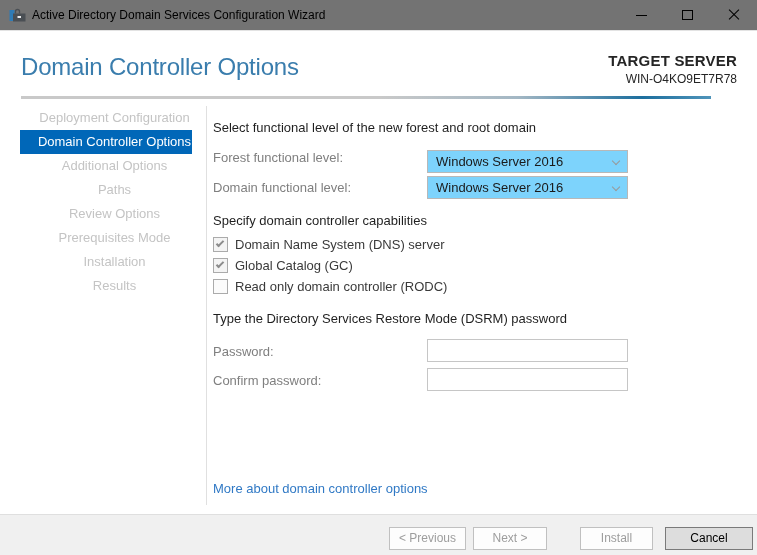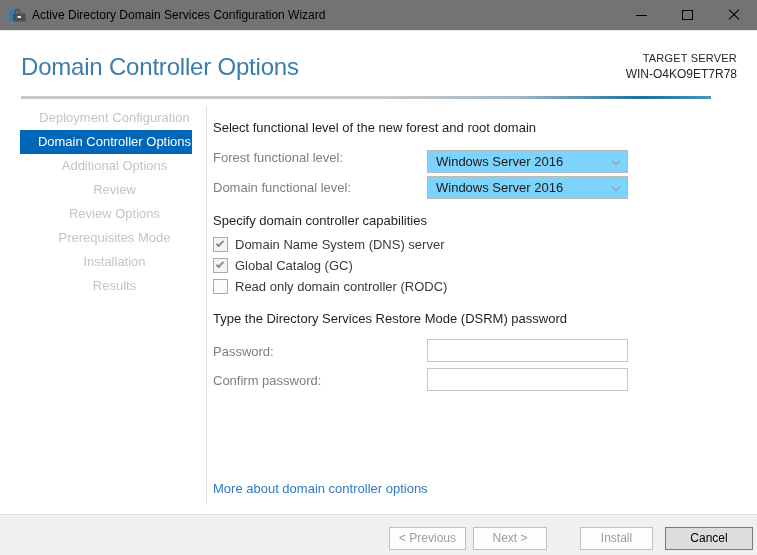--- a/index.html
+++ b/index.html
@@ -16,21 +16,21 @@
   .glyph-min { position:absolute; left:17px; top:15px; width:11px; height:1px; background:#000; }
   .glyph-max { position:absolute; left:17px; top:10px; width:11px; height:10px; border:1px solid #000; }
   .glyph-close { position:absolute; left:17px; top:9px; width:12px; height:12px; }
   .glyph-close i { position:absolute; left:-1px; top:5px; width:14px; height:1px; background:#000; }
   .glyph-close i:first-child { transform:rotate(45deg); }
   .glyph-close i:last-child { transform:rotate(-45deg); }
 
   
   .header-title { position:absolute; left:21px; top:53px; font-size:24px; font-weight:300; color:#3a7dad; letter-spacing:-0.2px; }
   .target { position:absolute; right:20px; top:52px; text-align:right; color:#252525; }
-  .target-label { font-size:11px; font-weight:normal; letter-spacing:0.2px; }
+  .target-label { font-size:15px; font-weight:bold; letter-spacing:0.2px; }
   .target-name { font-size:12px; margin-top:3px; }
   .divider { position:absolute; left:21px; top:96px; width:690px; height:3px;
     background:linear-gradient(to right,#c9c9c9 0%,#c9c9c9 52%,#a3b7c4 72%,#1d6f9e 90%,#4f94ba 100%); }
 
   
   .nav-item { position:absolute; left:20px; width:172px; height:24px; line-height:24px; padding-left:17px;
     font-size:13px; color:#c4c4c4; white-space:nowrap; cursor:default;text-align:center; }
   .nav-item.current { background:#0067b8; color:#fff; }
   .v-separator { position:absolute; left:206px; top:106px; width:1px; height:399px; background:#e0e0e0; }
 
@@ -90,21 +90,21 @@
   <div class="header-title">Domain Controller Options</div>
   <div class="target">
     <div class="target-label">TARGET SERVER</div>
     <div class="target-name">WIN-O4KO9ET7R78</div>
   </div>
   <div class="divider"></div>
 
   <div class="nav-item" style="top:106px">Deployment Configuration</div>
   <div class="nav-item current" style="top:130px">Domain Controller Options</div>
   <div class="nav-item" style="top:154px">Additional Options</div>
-  <div class="nav-item" style="top:178px">Review</div>
+  <div class="nav-item" style="top:178px">Paths</div>
   <div class="nav-item" style="top:202px">Review Options</div>
   <div class="nav-item" style="top:226px">Prerequisites Mode</div>
   <div class="nav-item" style="top:250px">Installation</div>
   <div class="nav-item" style="top:274px">Results</div>
   <div class="v-separator"></div>
 
   <div class="section-heading" style="top:120px">Select functional level of the new forest and root domain</div>
 
   <div class="field-label" style="top:150px">Forest functional level:</div>
   <div class="dropdown" style="top:150px">

